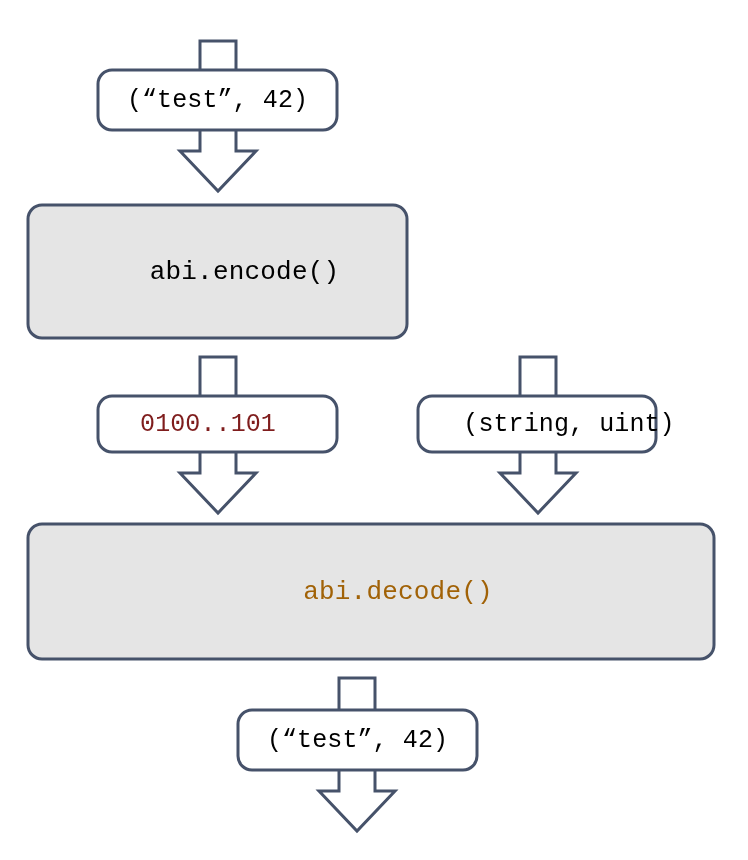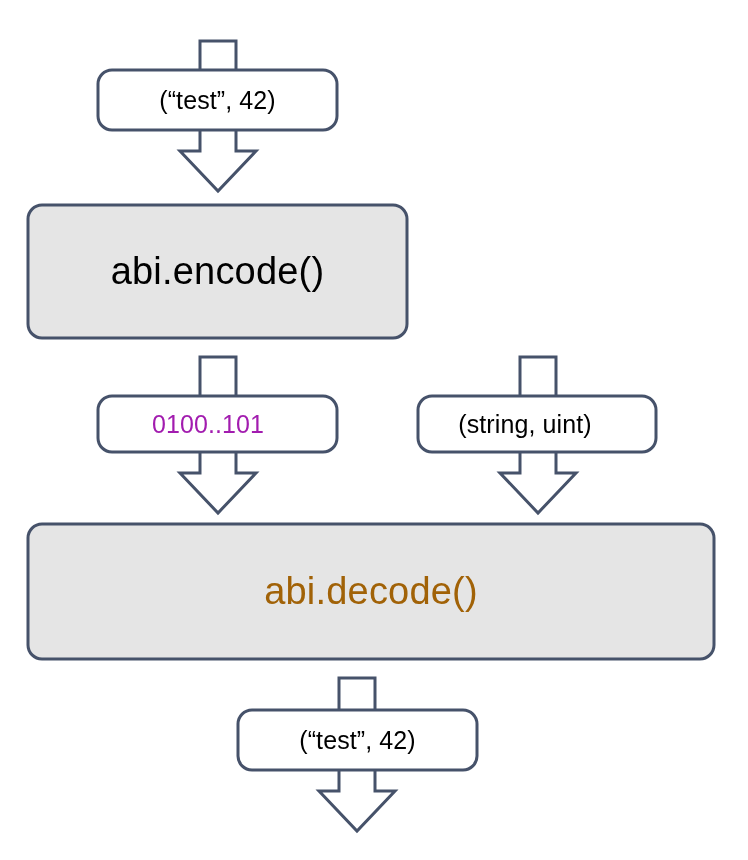--- a/index.html
+++ b/index.html
@@ -29,29 +29,30 @@
   }
   .node-label {
     position: absolute;
     display: flex;
     align-items: center;
     justify-content: center;
     text-align: left;
     color: #000000;
     white-space: nowrap;
     pointer-events: none;
-    font-family: Liberation Sans, sans-serif;
+    font-family: Liberation Mono, monospace;
   }
   .label-data {
     font-size: 25px;
     letter-spacing: 0.1px;
   }
   .label-process {
-    font-size: 38px;
+    font-size: 26px;
     letter-spacing: 0.2px;
+    margin-left: 27px;
   }
 </style>
 </head>
 <body>
 
 <div id="diagram-root" style="background: rgb(255, 255, 255);">
 
   <svg id="diagram-svg" viewBox="0 0 748 860" xmlns="http://www.w3.org/2000/svg">
     <g id="connector-layer">
         <path d="M 200 72 L 200 41 L 236 41 L 236 72" fill="none" stroke="#46526a" stroke-width="3" stroke-linejoin="miter" stroke-linecap="butt"></path>
@@ -69,19 +70,19 @@
         <rect x="98" y="396" width="239" height="56" rx="14" ry="14" fill="#ffffff" stroke="#46526a" stroke-width="3"></rect>
         <rect x="418" y="396" width="238" height="56" rx="14" ry="14" fill="#ffffff" stroke="#46526a" stroke-width="3"></rect>
         <rect x="28" y="524" width="686" height="135" rx="14" ry="14" fill="#e5e5e5" stroke="#46526a" stroke-width="3"></rect>
         <rect x="238" y="710" width="239" height="60" rx="14" ry="14" fill="#ffffff" stroke="#46526a" stroke-width="3"></rect>
       </g>
   </svg>
 
   <div id="label-layer">
       <div class="node-label label-data" style="left: 98px; top: 70px; width: 239px; height: 60px; color: rgb(0, 0, 0);">(“test”, 42)</div>
       <div class="node-label label-process" style="left: 28px; top: 205px; width: 379px; height: 133px; color: rgb(0, 0, 0);">abi.encode()</div>
-      <div class="node-label label-data" style="left: 98px; top: 396px; width: 220px; height: 56px; color: #a21caf;">0100..101</div>
-      <div class="node-label label-data" style="left: 406px; top: 396px; width: 238px; height: 56px; color: rgb(0, 0, 0);">(string, uint)</div>
+      <div class="node-label label-data" style="left: 98px; top: 396px; width: 220px; height: 56px; color: #7f1d1d;">0100..101</div>
+      <div class="node-label label-data" style="left: 418px; top: 396px; width: 238px; height: 56px; color: rgb(0, 0, 0); padding-left: 32px;">(string, uint)</div>
       <div class="node-label label-process" style="left: 28px; top: 524px; width: 686px; height: 135px; color: #a16207;">abi.decode()</div>
       <div class="node-label label-data" style="left: 238px; top: 710px; width: 239px; height: 60px; color: rgb(0, 0, 0);">(“test”, 42)</div>
     </div>
 
 </div>
 
 </body></html>

